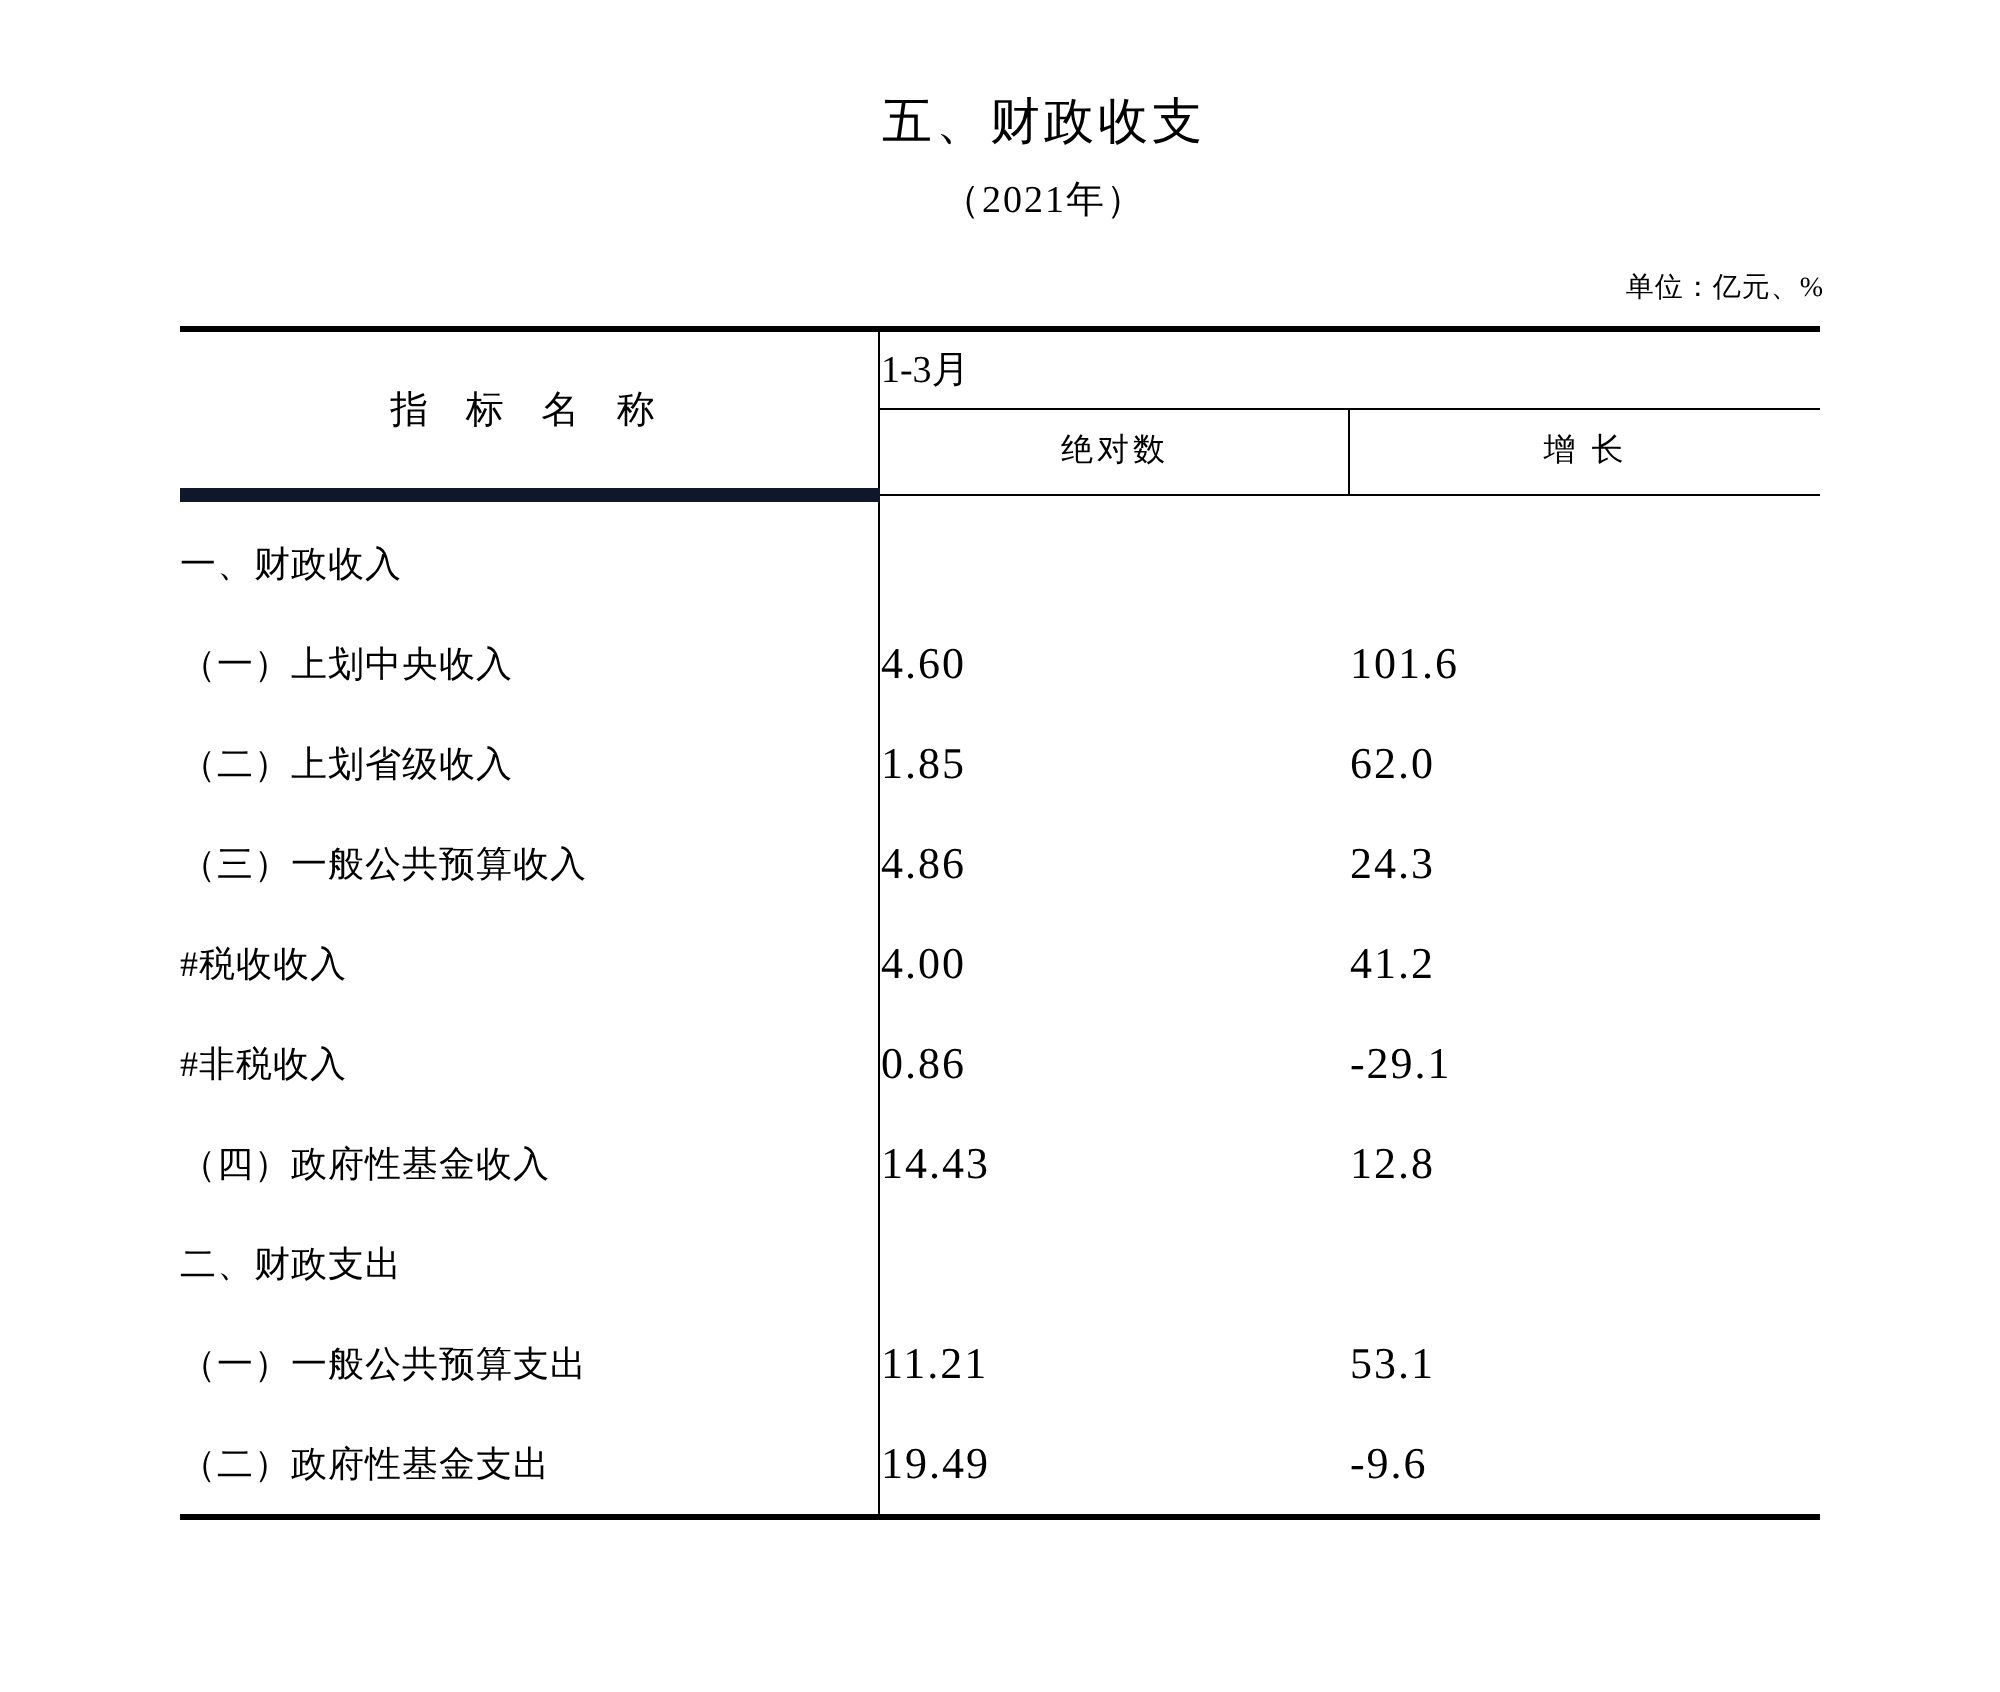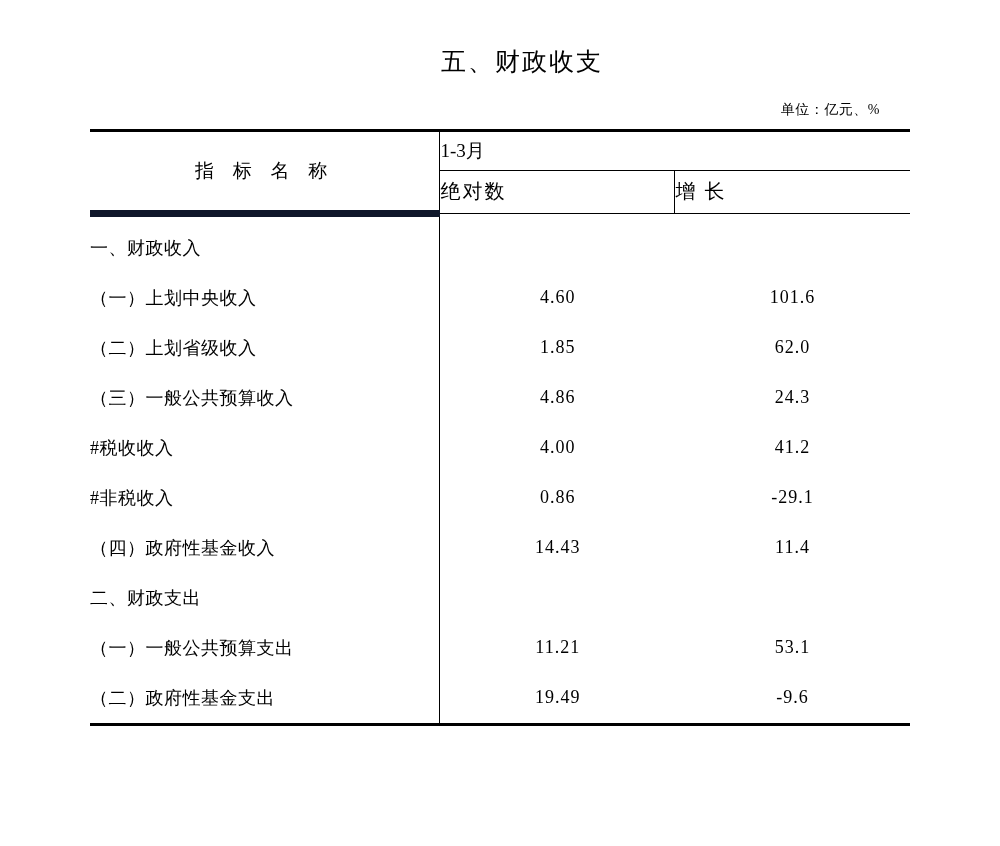--- a/index.html
+++ b/index.html
@@ -33,21 +33,21 @@
   }
   .doc-subtitle {
     font-size: 19px;
     margin-top: 8px;
     letter-spacing: 1px;
   }
   .unit-line {
     text-align: right;
     font-size: 14px;
     margin-top: 22px;
-    padding-right: 120px;
+    padding-right: 88px;
     letter-spacing: 0.5px;
   }
   table.fin {
     border-collapse: collapse;
     margin: 10px auto 0 auto;
     width: 820px;
     table-layout: fixed;
   }
   table.fin td, table.fin th {
     font-weight: normal;
@@ -67,62 +67,63 @@
     padding-left: 8px;
   }
   .hdr-period {
     border-bottom: 1px solid #000;
     text-align: left;
     font-size: 19px;
     height: 38px;
   }
   .hdr-sub {
     border-bottom: 1px solid #000;
-    font-size: 20px;
+    text-align: center;
+    font-size: 16px;
     letter-spacing: 2px;
     height: 40px;
   }
   .hdr-sub.divider {
     border-right: 1px solid #000;
   }
   .row-label {
     border-right: 1px solid #000;
     font-size: 18px;
     height: 50px;
     padding-left: 18px;
     letter-spacing: 0.5px;
     white-space: nowrap;
     margin-top: 40px;
   }
   .lvl-1 { padding-left: 18px; }
   .lvl-2 { padding-left: 58px; }
   .lvl-3 { padding-left: 96px; }
   .num {
-    text-align: center;
-    font-size: 18px;
+    font-size: 22px;
     height: 50px;
     letter-spacing: 1px;
   }
   .bottom-rule {
     width: 820px;
     margin: 0 auto;
     border-top: 3px solid #000;
   }
   .first-data-row .row-label,
   .first-data-row .num {
     padding-top: 6px;
   }
 </style>
 </head>
 <body>
 
 <div class="page">
 
   <div class="title-block">
     <div class="doc-title">五、财政收支</div>
+    <div class="doc-subtitle">（2021年）</div>
   </div>
 
   <div class="unit-line">单位：亿元、%</div>
 
   <table class="fin">
     <colgroup>
       <col style="width:350px">
       <col style="width:235px">
       <col style="width:235px">
     </colgroup>
@@ -162,21 +163,21 @@
         <td class="num">41.2</td>
       </tr>
       <tr>
         <td class="row-label lvl-3">#非税收入</td>
         <td class="num">0.86</td>
         <td class="num">-29.1</td>
       </tr>
       <tr>
         <td class="row-label lvl-2">（四）政府性基金收入</td>
         <td class="num">14.43</td>
-        <td class="num">11.4</td>
+        <td class="num">12.8</td>
       </tr>
       <tr>
         <td class="row-label lvl-1">二、财政支出</td>
         <td class="num"></td>
         <td class="num"></td>
       </tr>
       <tr>
         <td class="row-label lvl-2">（一）一般公共预算支出</td>
         <td class="num">11.21</td>
         <td class="num">53.1</td>

